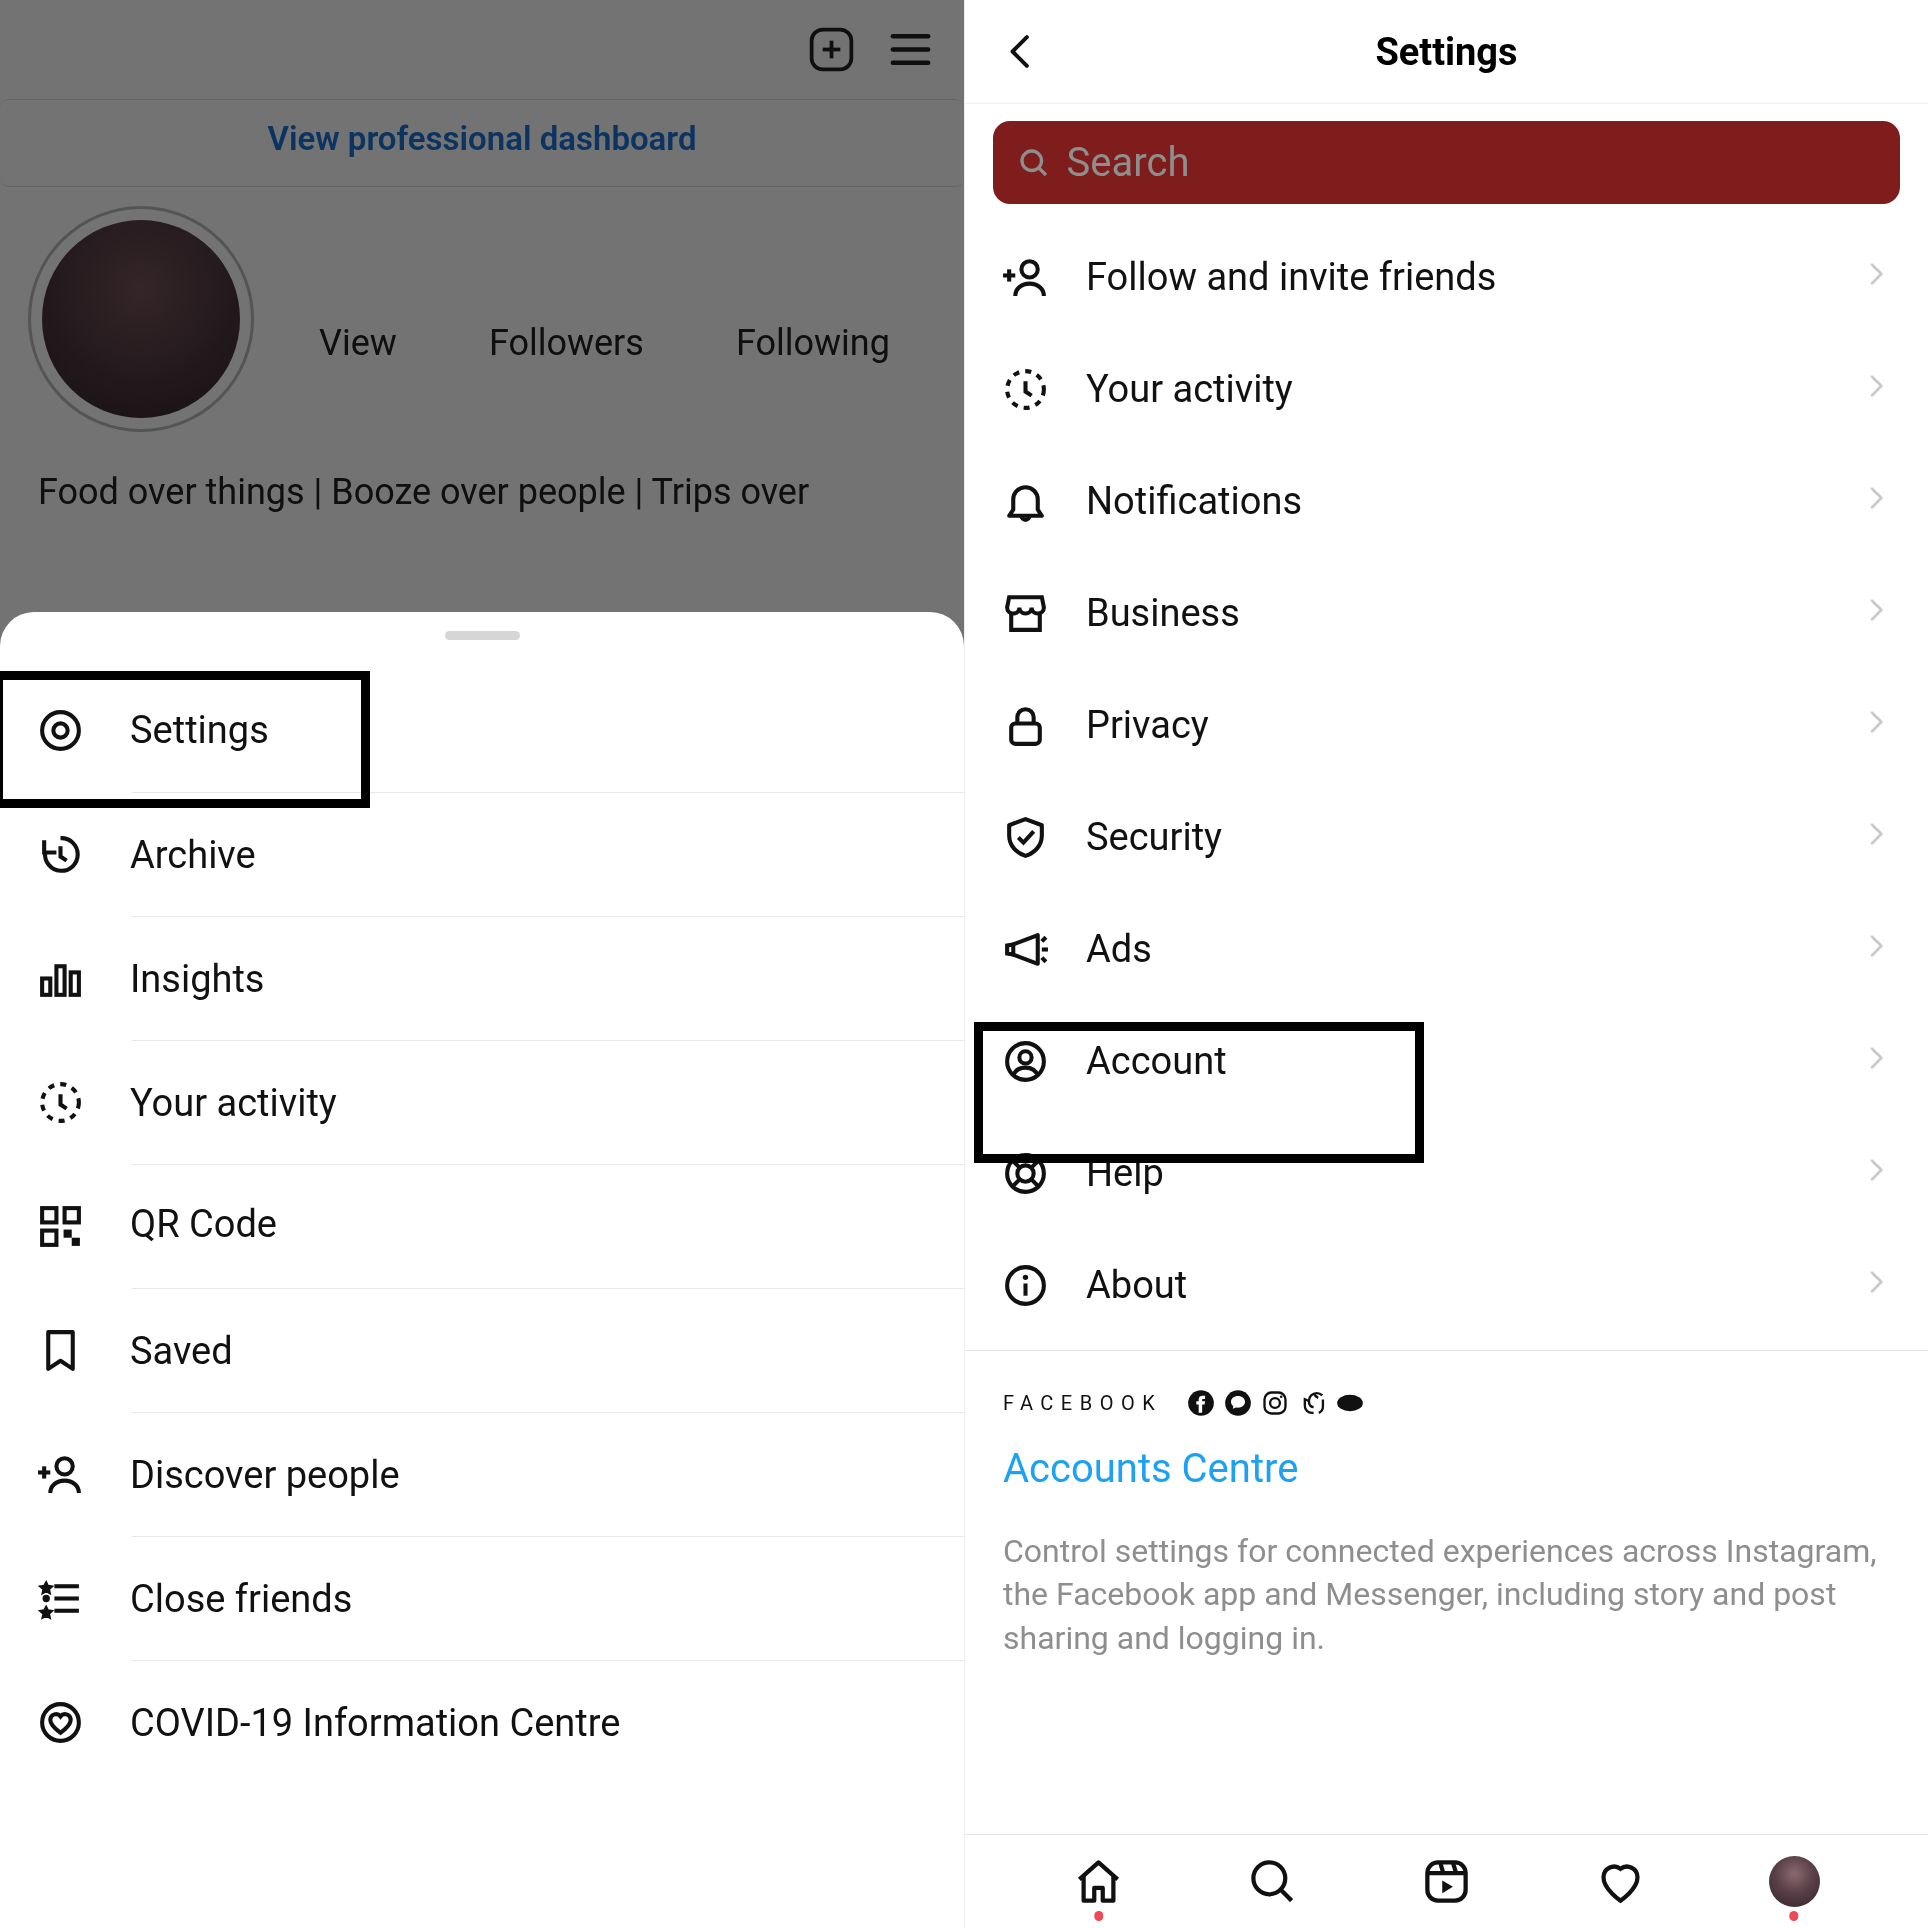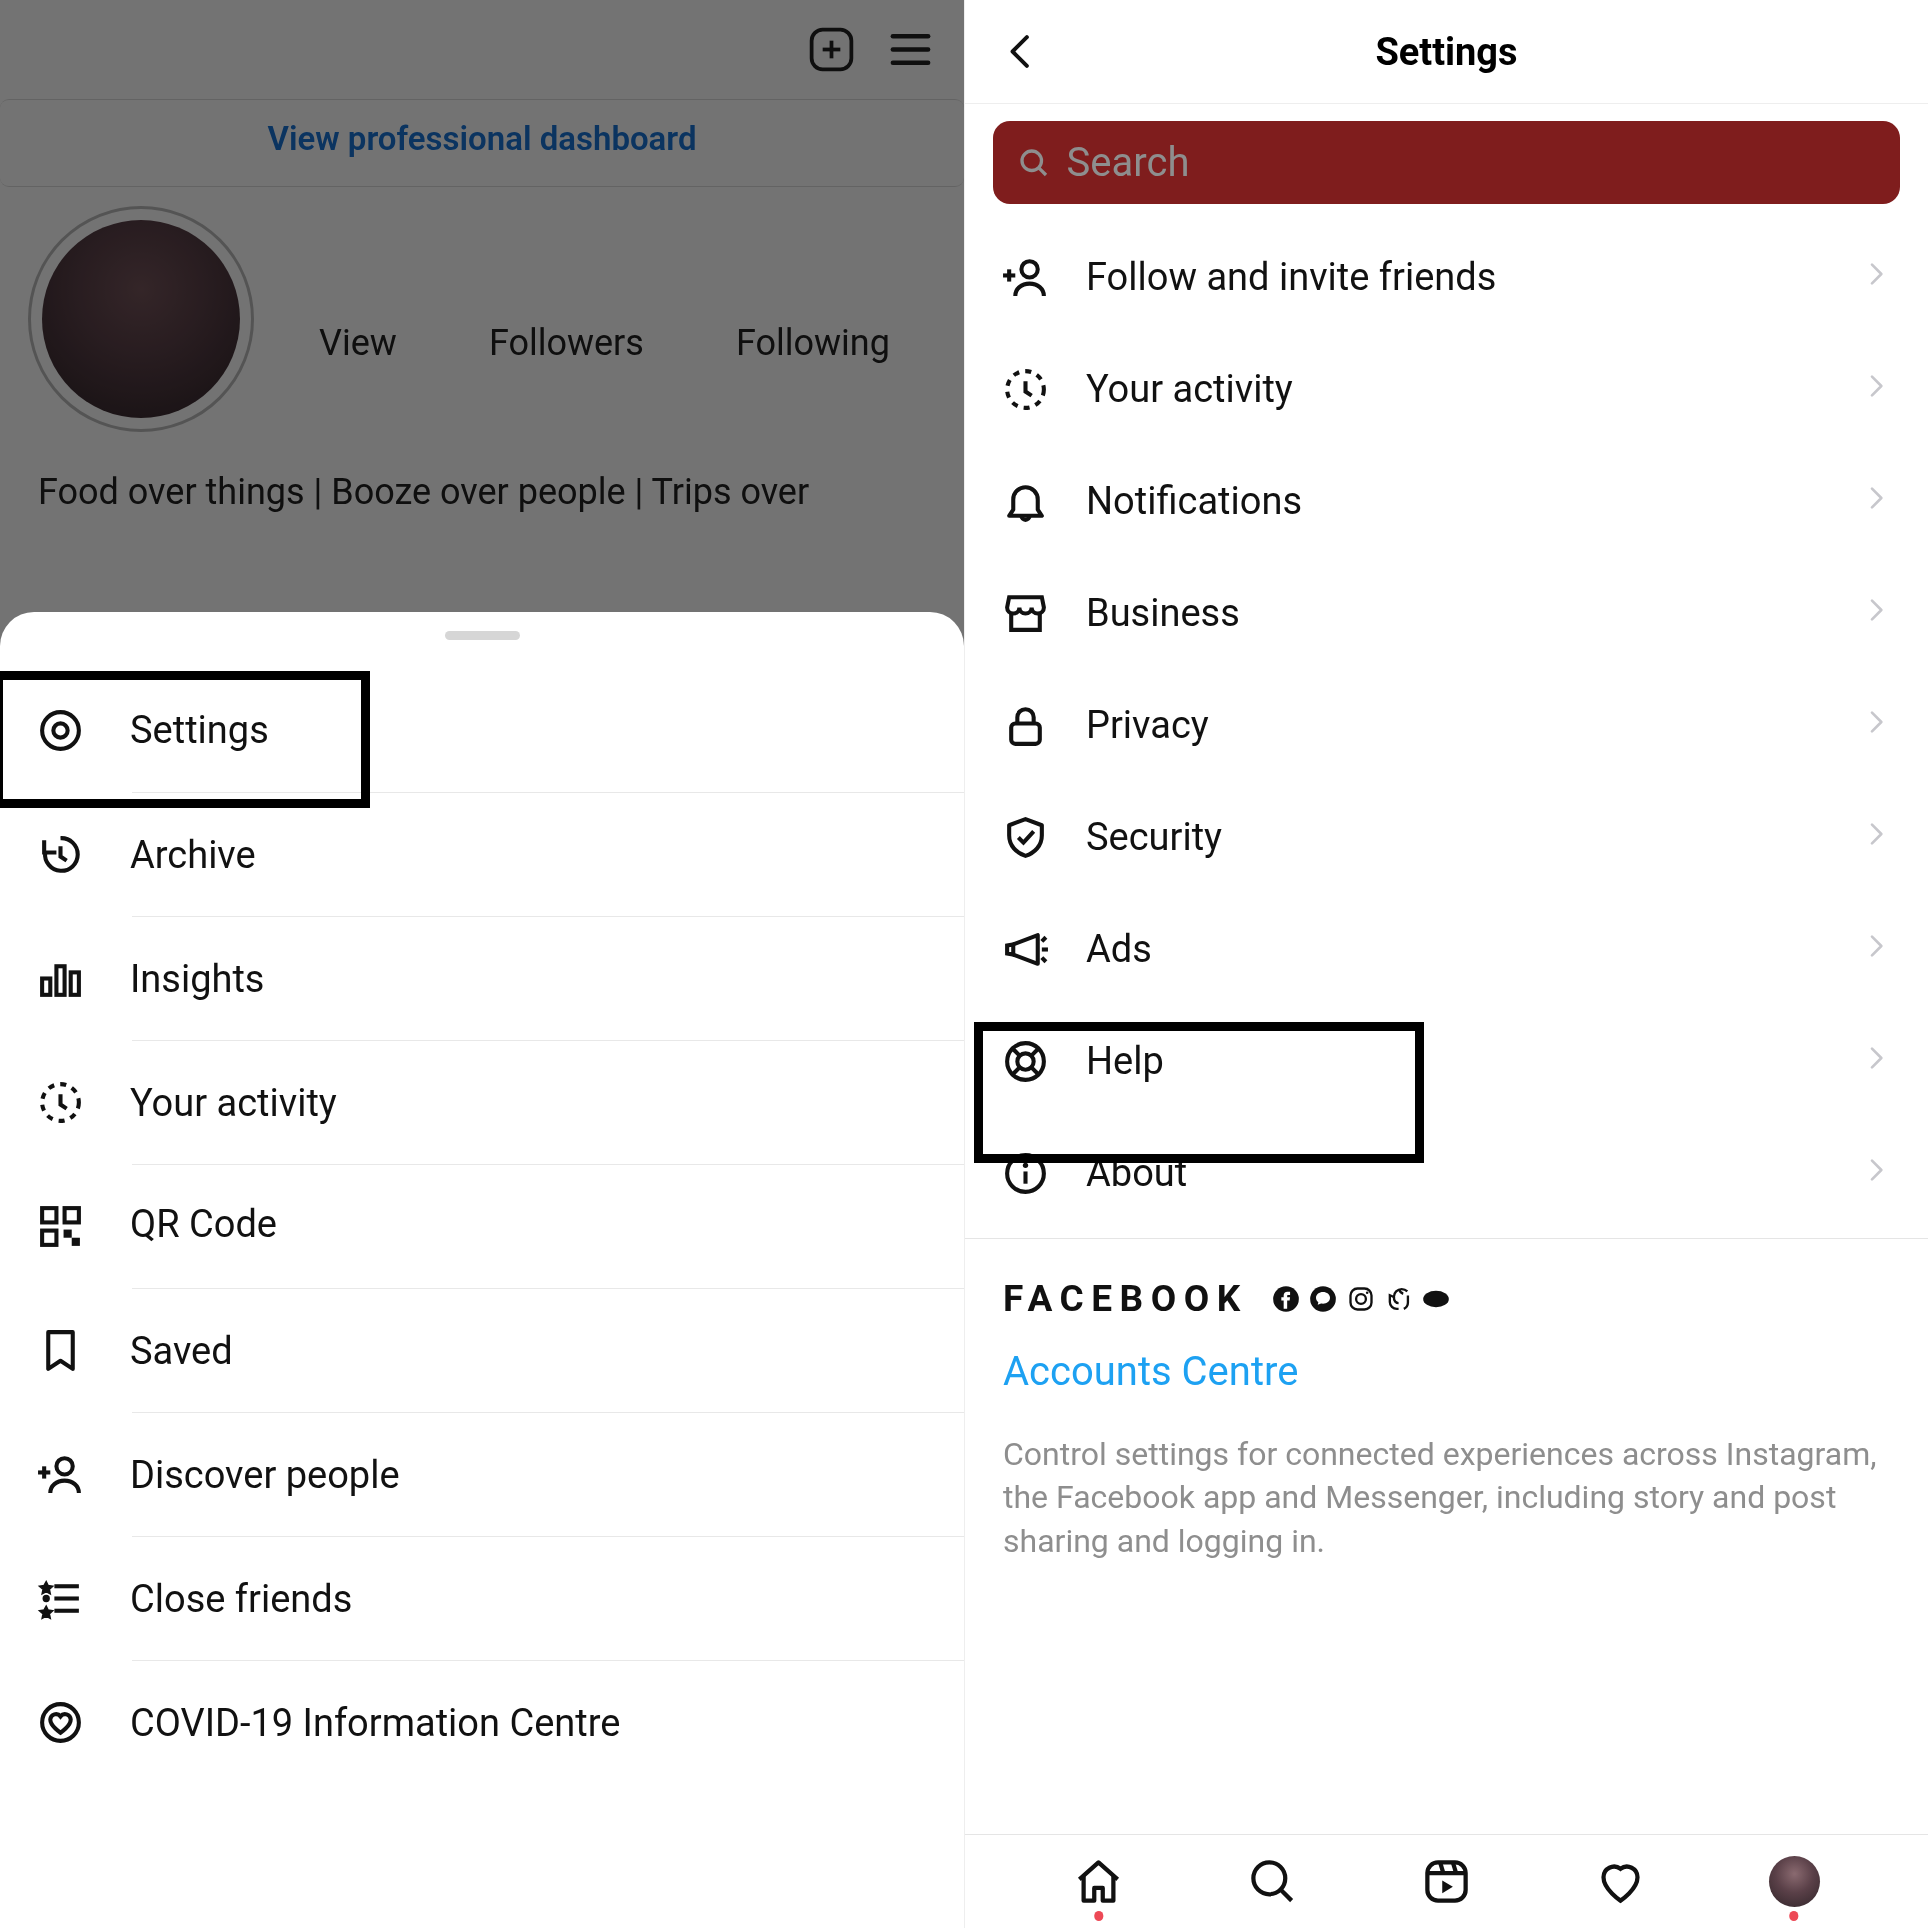--- a/index.html
+++ b/index.html
@@ -179,23 +179,23 @@
     margin: 9.4px 0 0;
   }
 
   .fb-section {
     padding: 38px 38px 0;
   }
   .fb-row {
     display: flex;
     align-items: center;
     gap: 15px;
-    font-size: 37px;
+    font-size: 20px;
     letter-spacing: 7.5px;
-    font-weight: 700;
+    font-weight: 400;
     color: #111;
   }
   .fb-brand-icons {
     display: flex;
     gap: 9.4px;
     margin-left: 9.4px;
     letter-spacing: normal;
   }
   .fb-brand-icons svg { width: 28px; height: 28px; }
   .accounts-centre {
@@ -479,20 +479,31 @@
             </svg>
           </span>
           <span class="label">Ads</span>
           <span class="chevron"><svg viewBox="0 0 24 24" width="32" height="32" style="color:#c7c7cc">
               <use href="#chevron-right-icon"></use>
             </svg></span>
         </div>
         <div class="settings-item">
           <span class="set-icon">
             <svg viewBox="0 0 24 24" width="49" height="49" style="color:#111">
+              <use href="#user-circle-icon"></use>
+            </svg>
+          </span>
+          <span class="label">Account</span>
+          <span class="chevron"><svg viewBox="0 0 24 24" width="32" height="32" style="color:#c7c7cc">
+              <use href="#chevron-right-icon"></use>
+            </svg></span>
+        </div>
+        <div class="settings-item">
+          <span class="set-icon">
+            <svg viewBox="0 0 24 24" width="49" height="49" style="color:#111">
               <use href="#lifebuoy-icon"></use>
             </svg>
           </span>
           <span class="label">Help</span>
           <span class="chevron"><svg viewBox="0 0 24 24" width="32" height="32" style="color:#c7c7cc">
               <use href="#chevron-right-icon"></use>
             </svg></span>
         </div>
         <div class="settings-item">
           <span class="set-icon">

